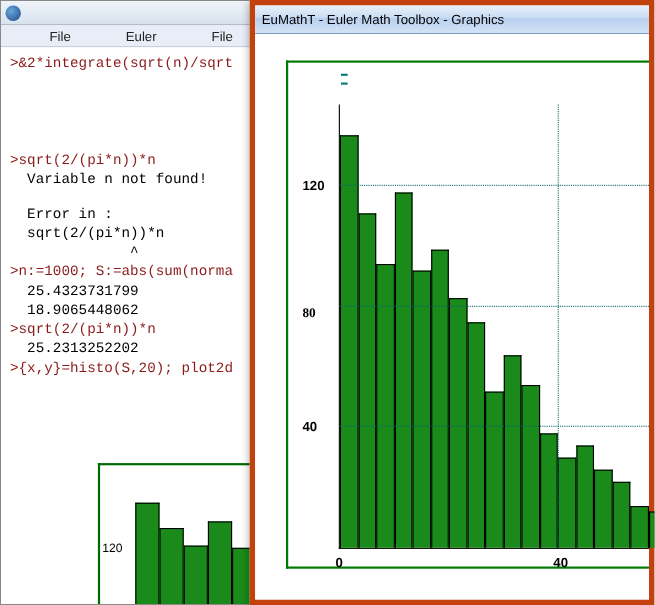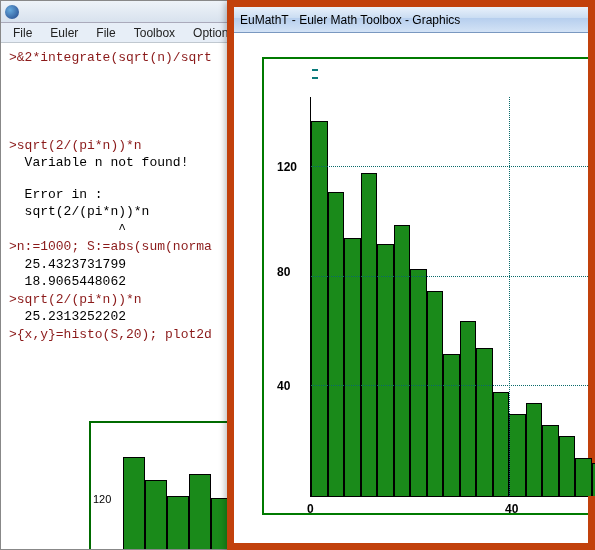--- a/index.html
+++ b/index.html
@@ -40,21 +40,21 @@
     height: 20px;
     background: #e7eef7;
     border-bottom: 1px solid #c0c8d0;
     display: flex;
     align-items: center;
     padding: 0 4px;
     gap: 2px;
     font-size: 12px;
     color: #222;
   }
-  .menubar span { padding: 2px 8px; cursor: default; }
+  .menubar span { padding: 2px 8px; cursor: default; margin-left: 32px; }
   .content {
     position: absolute;
     left: 0; top: 42px; right: 0; bottom: 0;
     background: #fff;
     padding: 6px 8px;
     font-family: "Consolas","Courier New",monospace;
     font-size: 13px;
     color: #000;
     overflow: hidden;
   }
@@ -94,21 +94,21 @@
     font-size: 11px;
     color: #000;
   }
 
   
   .gfx-window {
     position: absolute;
     left: 227px; top: 0;
     width: 368px; height: 550px;
     background: #fff;
-    border: 7px solid #c2410c;
+    border: 5px solid #c2410c;
     box-shadow: -2px 2px 6px rgba(0,0,0,0.25);
   }
   .gfx-titlebar {
     height: 26px;
     background: linear-gradient(#e9f1fb, #c9dcf2 45%, #b7cfee 46%, #d3e3f6);
     border-bottom: 1px solid #7a98c0;
     display: flex;
     align-items: center;
     padding: 0 6px;
     font-size: 12px;
@@ -235,21 +235,21 @@
             <div class="bar" style="width: 16.5px; height: 82.2px;"></div>
             <div class="bar" style="width: 16.5px; height: 93.16px;"></div>
             <div class="bar" style="width: 16.5px; height: 71.24px;"></div>
             <div class="bar" style="width: 16.5px; height: 60.28px;"></div>
             <div class="bar" style="width: 16.5px; height: 38.36px;"></div>
             <div class="bar" style="width: 16.5px; height: 32.88px;"></div>
           </div>
       <div class="grid-h" style="bottom: 109.6px;"></div>
           <div class="plot-ylab" style="right: 301px; left: -34px; position: absolute; bottom: 102.6px;">40</div>
           <div class="grid-h" style="bottom: 219.2px;"></div>
-          <div class="plot-ylab" style="right: 301px; left: -34px; position: absolute; bottom: 217px;">80</div>
+          <div class="plot-ylab" style="right: 301px; left: -34px; position: absolute; bottom: 206px; font-family: Liberation Serif, serif;">80</div>
           <div class="grid-h" style="bottom: 328.8px;"></div>
           <div class="plot-ylab" style="right: 301px; left: -34px; position: absolute; bottom: 321.8px;">120</div>
           <div class="plot-xlab" style="left: -4px; bottom: -20px;">0</div>
           <div class="grid-v" style="left: 198px;"></div>
           <div class="plot-xlab" style="left: 194px; bottom: -20px;">40</div>
         </div>
     </div>
   </div>
 </div>
 

